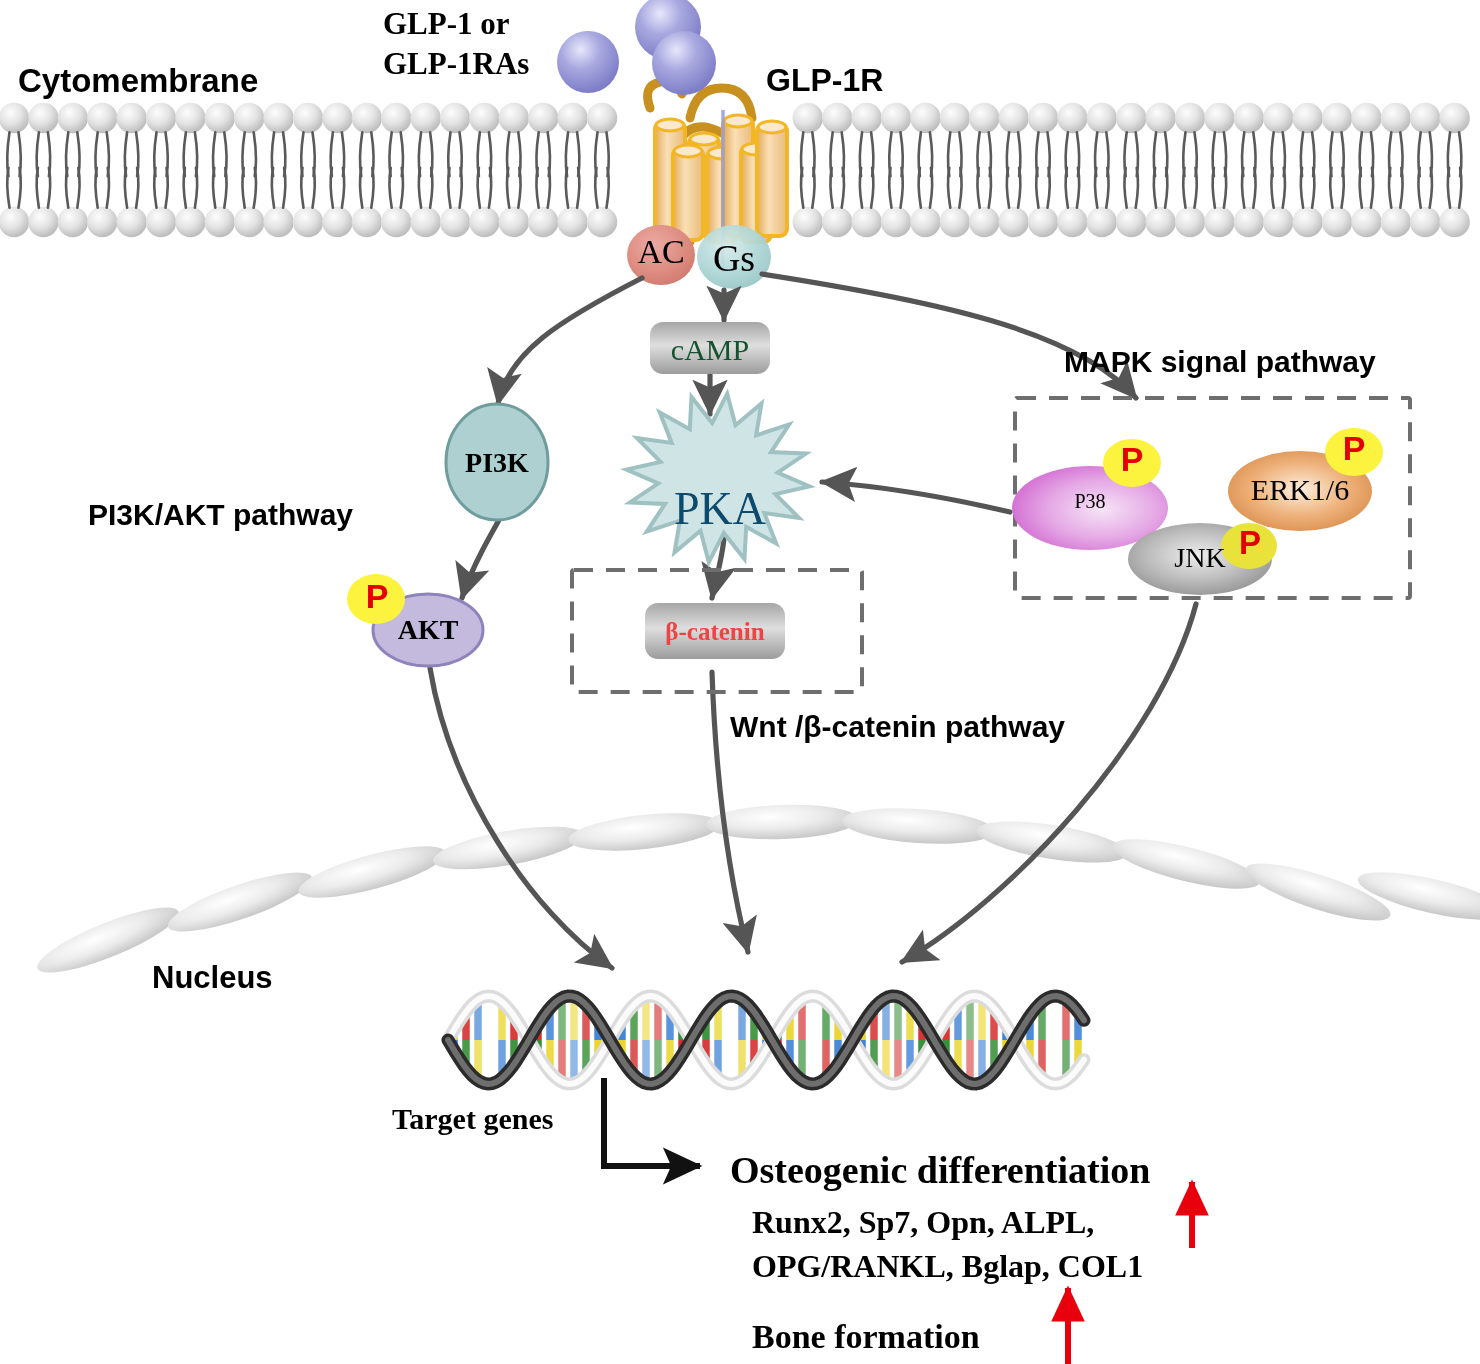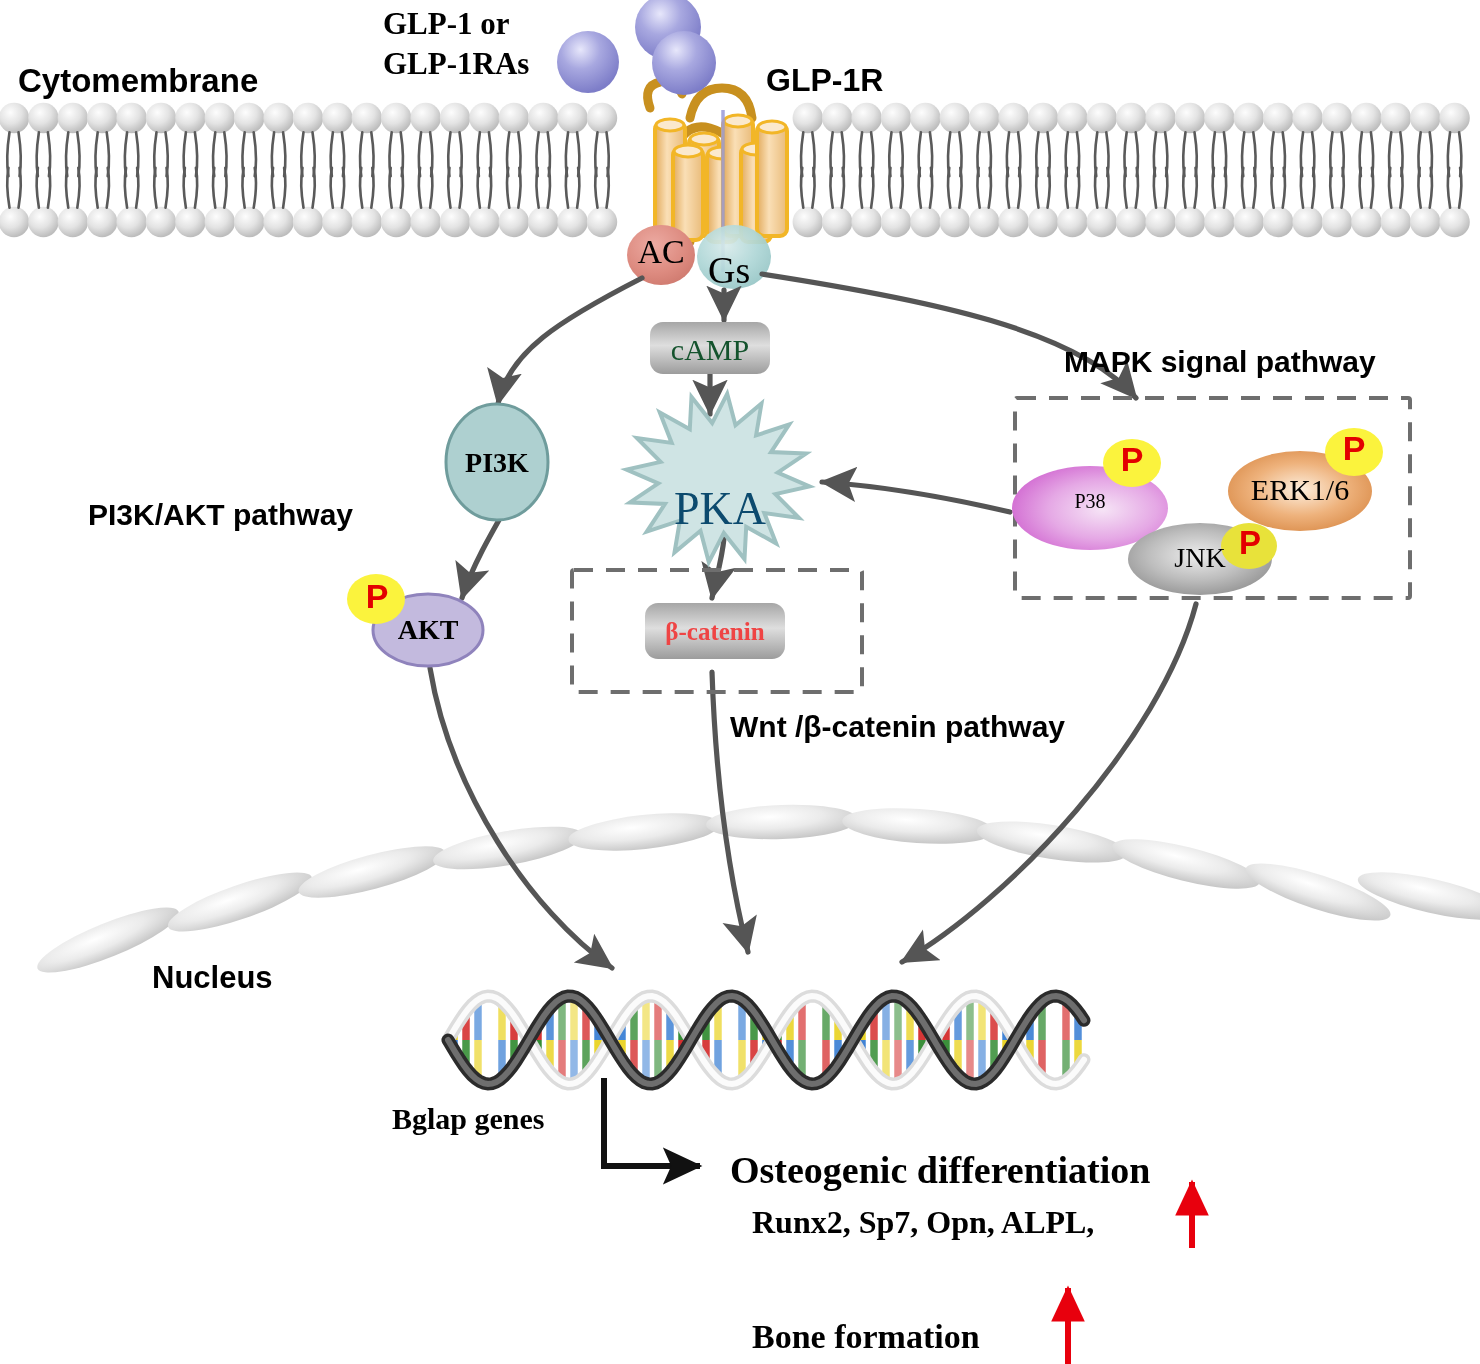--- a/index.html
+++ b/index.html
@@ -547,21 +547,21 @@
   </svg>
 
   <div class="lbl sans-b" style="left:18px;top:62px;font-size:33px;color:#000;">Cytomembrane</div>
 
   <div class="lbl serif-b" style="left:383px;top:6px;font-size:31px;color:#000;">GLP-1 or</div>
   <div class="lbl serif-b" style="left:383px;top:46px;font-size:31px;color:#000;">GLP-1RAs</div>
 
   <div class="lbl sans-b" style="left:766px;top:62px;font-size:32px;color:#000;">GLP-1R</div>
 
   <div class="lbl serif-n" style="left:637px;top:233px;font-size:34px;color:#000;width:48px;text-align:center;">AC</div>
-  <div class="lbl serif-n" style="left:708px;top:248px;font-size:38px;color:#000;width:52px;text-align:left;">Gs</div>
+  <div class="lbl serif-n" style="left:708px;top:236px;font-size:38px;color:#000;width:52px;text-align:center;">Gs</div>
 
   <div class="lbl serif-n" style="left:650px;top:333px;font-size:30px;color:#14532d;width:120px;text-align:center;">cAMP</div>
 
   <div class="lbl serif-n" style="left:650px;top:450px;font-size:46px;color:#0c4a6e;width:140px;text-align:center;margin-top:32px;">PKA</div>
 
   <div class="lbl serif-b" style="left:447px;top:447px;font-size:28px;color:#000;width:100px;text-align:center;">PI3K</div>
 
   <div class="lbl serif-b" style="left:378px;top:614px;font-size:28px;color:#000;width:100px;text-align:center;">AKT</div>
 
   <div class="lbl serif-b" style="left:645px;top:618px;font-size:25px;color:#ef4444;width:140px;text-align:center;">β-catenin</div>
@@ -576,19 +576,20 @@
   <div class="lbl sans-b" style="left:357px;top:577px;font-size:34px;color:#e30000;width:40px;text-align:center;">P</div>
 
   <div class="lbl sans-b" style="left:88px;top:498px;font-size:30px;color:#000;">PI3K/AKT pathway</div>
 
   <div class="lbl sans-b" style="left:1064px;top:345px;font-size:30px;color:#000;">MAPK signal pathway</div>
 
   <div class="lbl sans-b" style="left:730px;top:710px;font-size:30px;color:#000;">Wnt /β-catenin pathway</div>
 
   <div class="lbl sans-b" style="left:152px;top:960px;font-size:31px;color:#000;">Nucleus</div>
 
-  <div class="lbl serif-b" style="left:392px;top:1102px;font-size:30px;color:#000;">Bglap genes</div>
+  <div class="lbl serif-b" style="left:392px;top:1102px;font-size:30px;color:#000;">Target genes</div>
 
   <div class="lbl serif-b" style="left:730px;top:1148px;font-size:38px;color:#000;">Osteogenic differentiation</div>
   <div class="lbl serif-b" style="left:752px;top:1204px;font-size:32px;color:#000;">Runx2, Sp7, Opn, ALPL,</div>
+  <div class="lbl serif-b" style="left:752px;top:1248px;font-size:32px;color:#000;">OPG/RANKL, Bglap, COL1</div>
   <div class="lbl serif-b" style="left:752px;top:1318px;font-size:34px;color:#000;">Bone formation</div>
 
 </div>
 
 </body></html>

